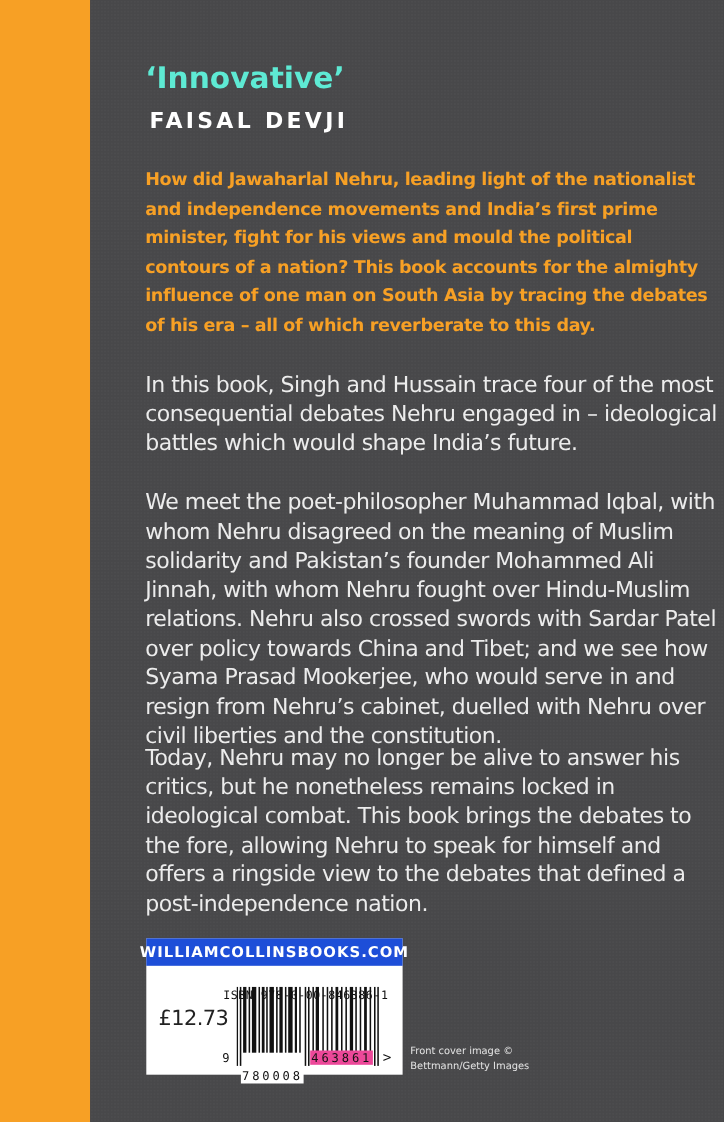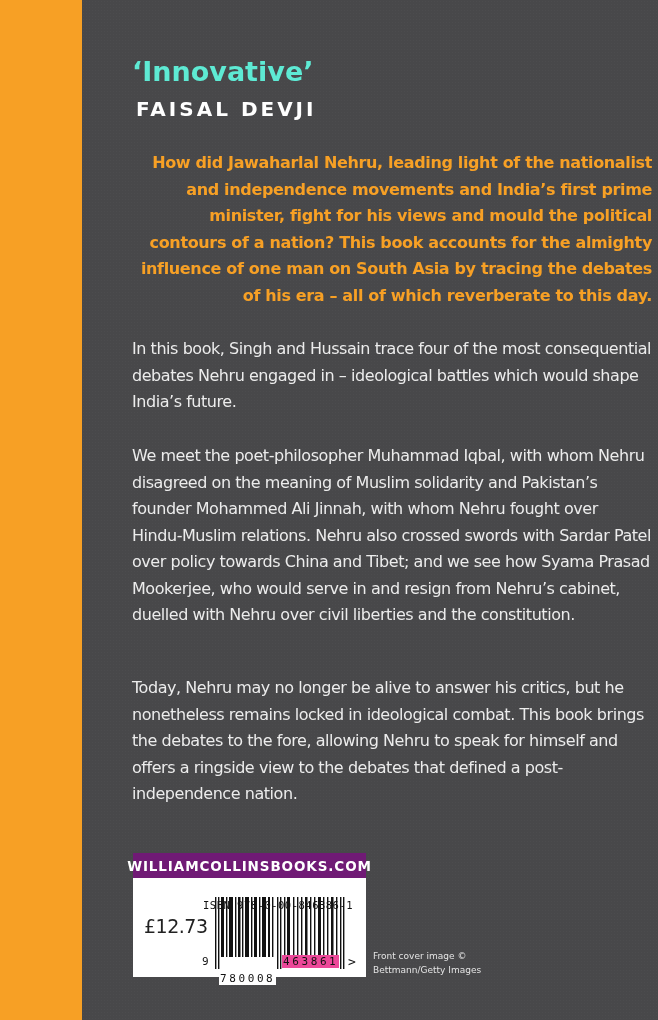--- a/index.html
+++ b/index.html
@@ -25,36 +25,36 @@
       font-family: "DejaVu Sans", sans-serif;
     }
     .quote-author {
       position: absolute; left: 136px; top: 97px;
       color: #ffffff; font-size: 20px; font-weight: bold; letter-spacing: 3px;
       font-family: "DejaVu Sans", sans-serif;
     }
     .blurb {
       position: absolute; left: 132px; top: 150px; width: 520px;
       color: #f7a025; font-size: 16px; font-weight: bold; line-height: 26.5px;
-      font-family: "DejaVu Sans", sans-serif; letter-spacing: -0.35px; text-align: right;
+      font-family: "DejaVu Sans", sans-serif; letter-spacing: -0.35px;
     }
     .para {
       position: absolute; left: 132px; width: 520px;
-      color: #ececec; font-size: 16px; line-height: 26.5px;
+      color: #ececec; font-size: 20px; line-height: 26.5px;
       font-family: "DejaVu Sans", sans-serif; letter-spacing: -0.45px;
     }
     .p1 { top: 336px; }
     .p2 { top: 443px; }
     .p3 { top: 675px; }
     .barcode-box {
       position: absolute; left: 133px; top: 853px; width: 233px; height: 124px;
       background: #ffffff;
     }
     .barcode-header {
-      height: 25px; background: #701a75; color: #ffffff;
+      height: 25px; background: #1d4ed8; color: #ffffff;
       font-size: 13.5px; font-weight: bold; letter-spacing: 0.9px;
       display: flex; align-items: center; justify-content: center;
       font-family: "DejaVu Sans", sans-serif;
     }
     .isbn {
       position: absolute; left: 70px; top: 46px;
       font-family: "DejaVu Sans Mono", monospace; font-size: 10.5px; color: #111;
       letter-spacing: 0.5px; white-space: nowrap;
     }
     .price {

